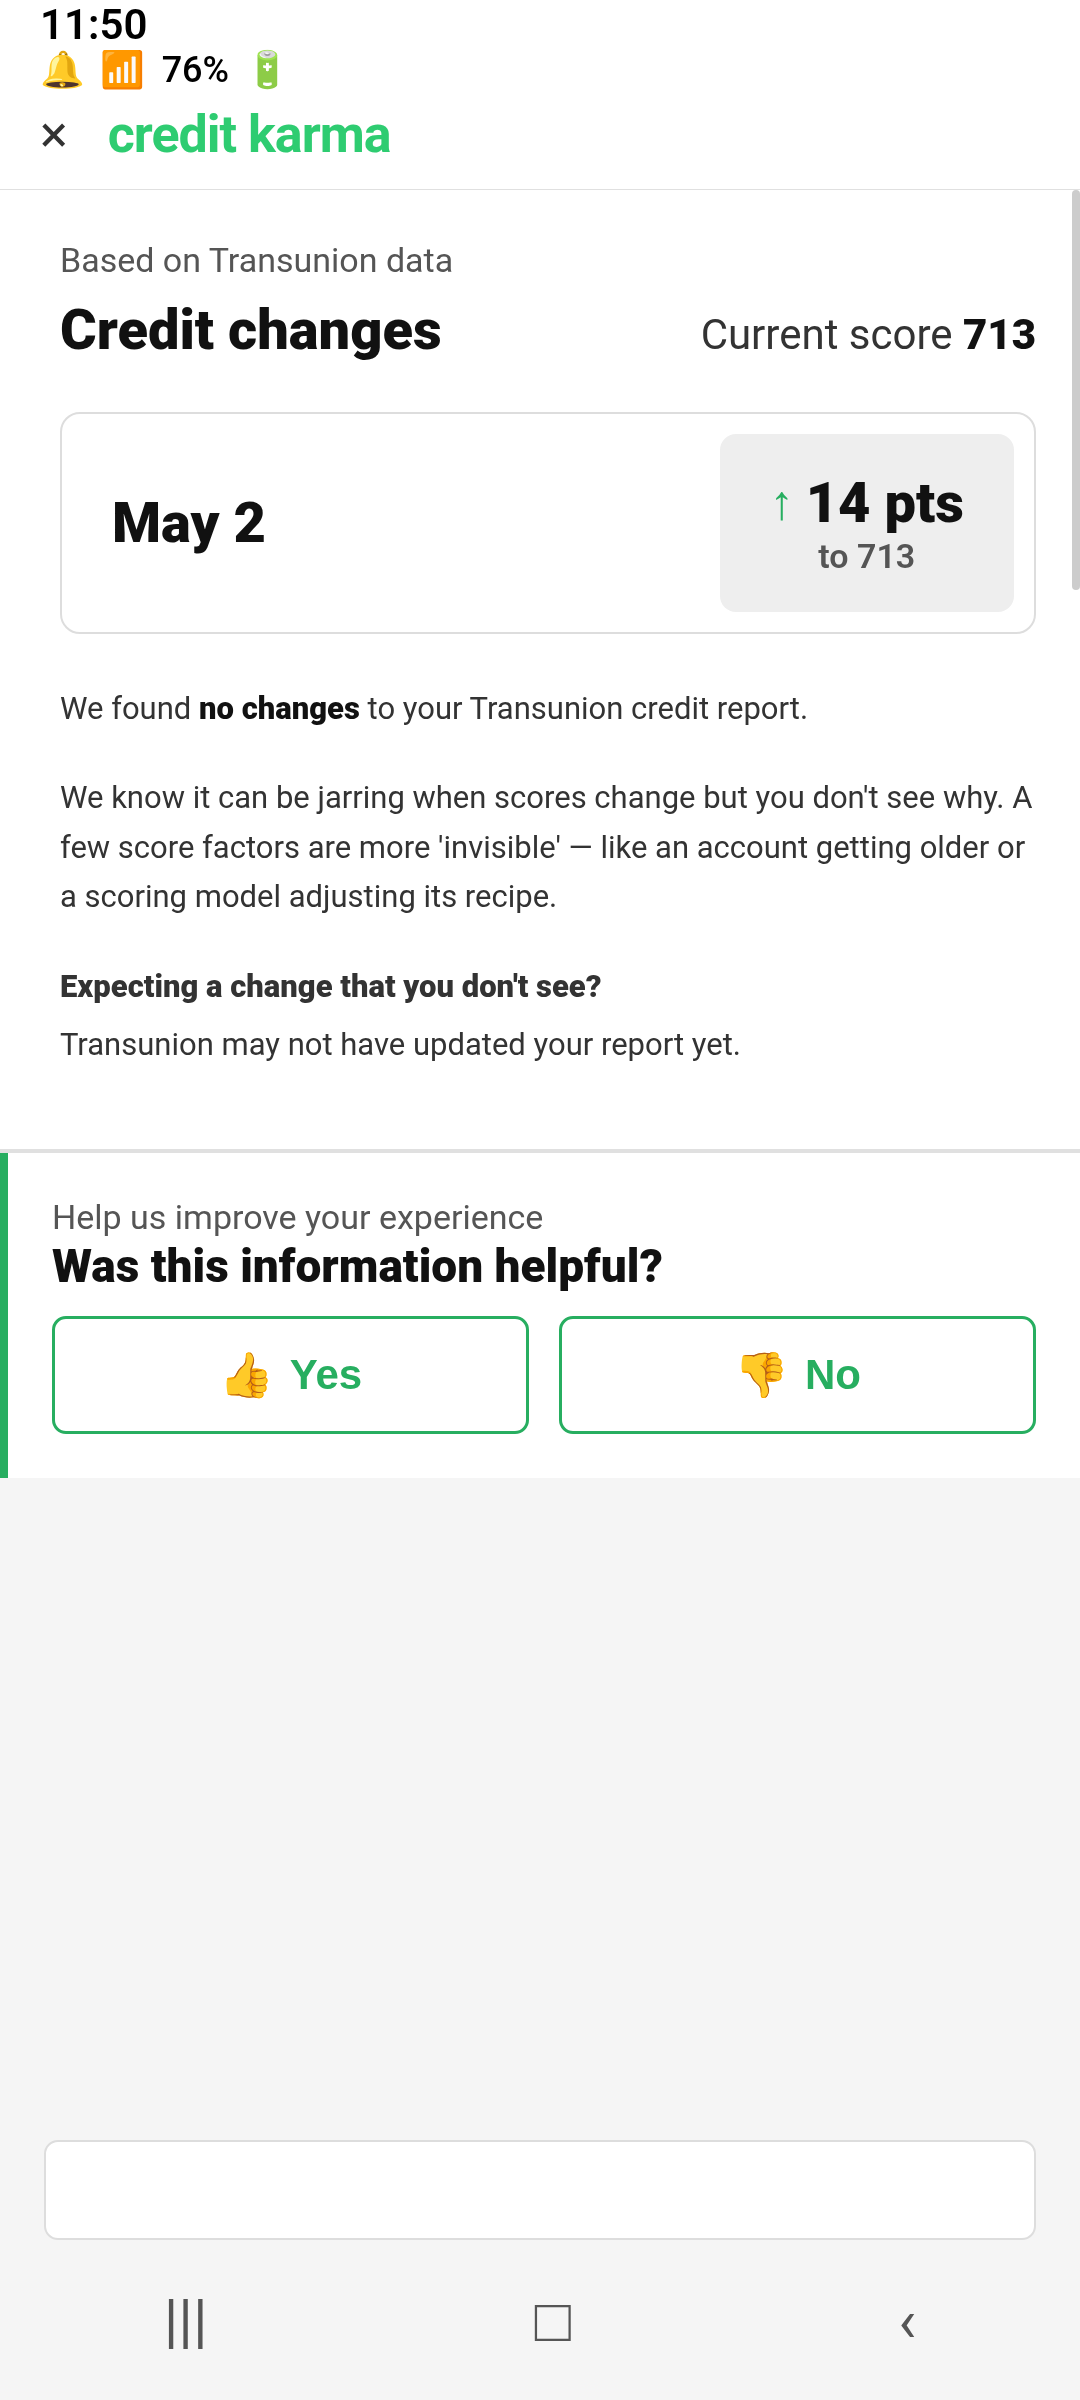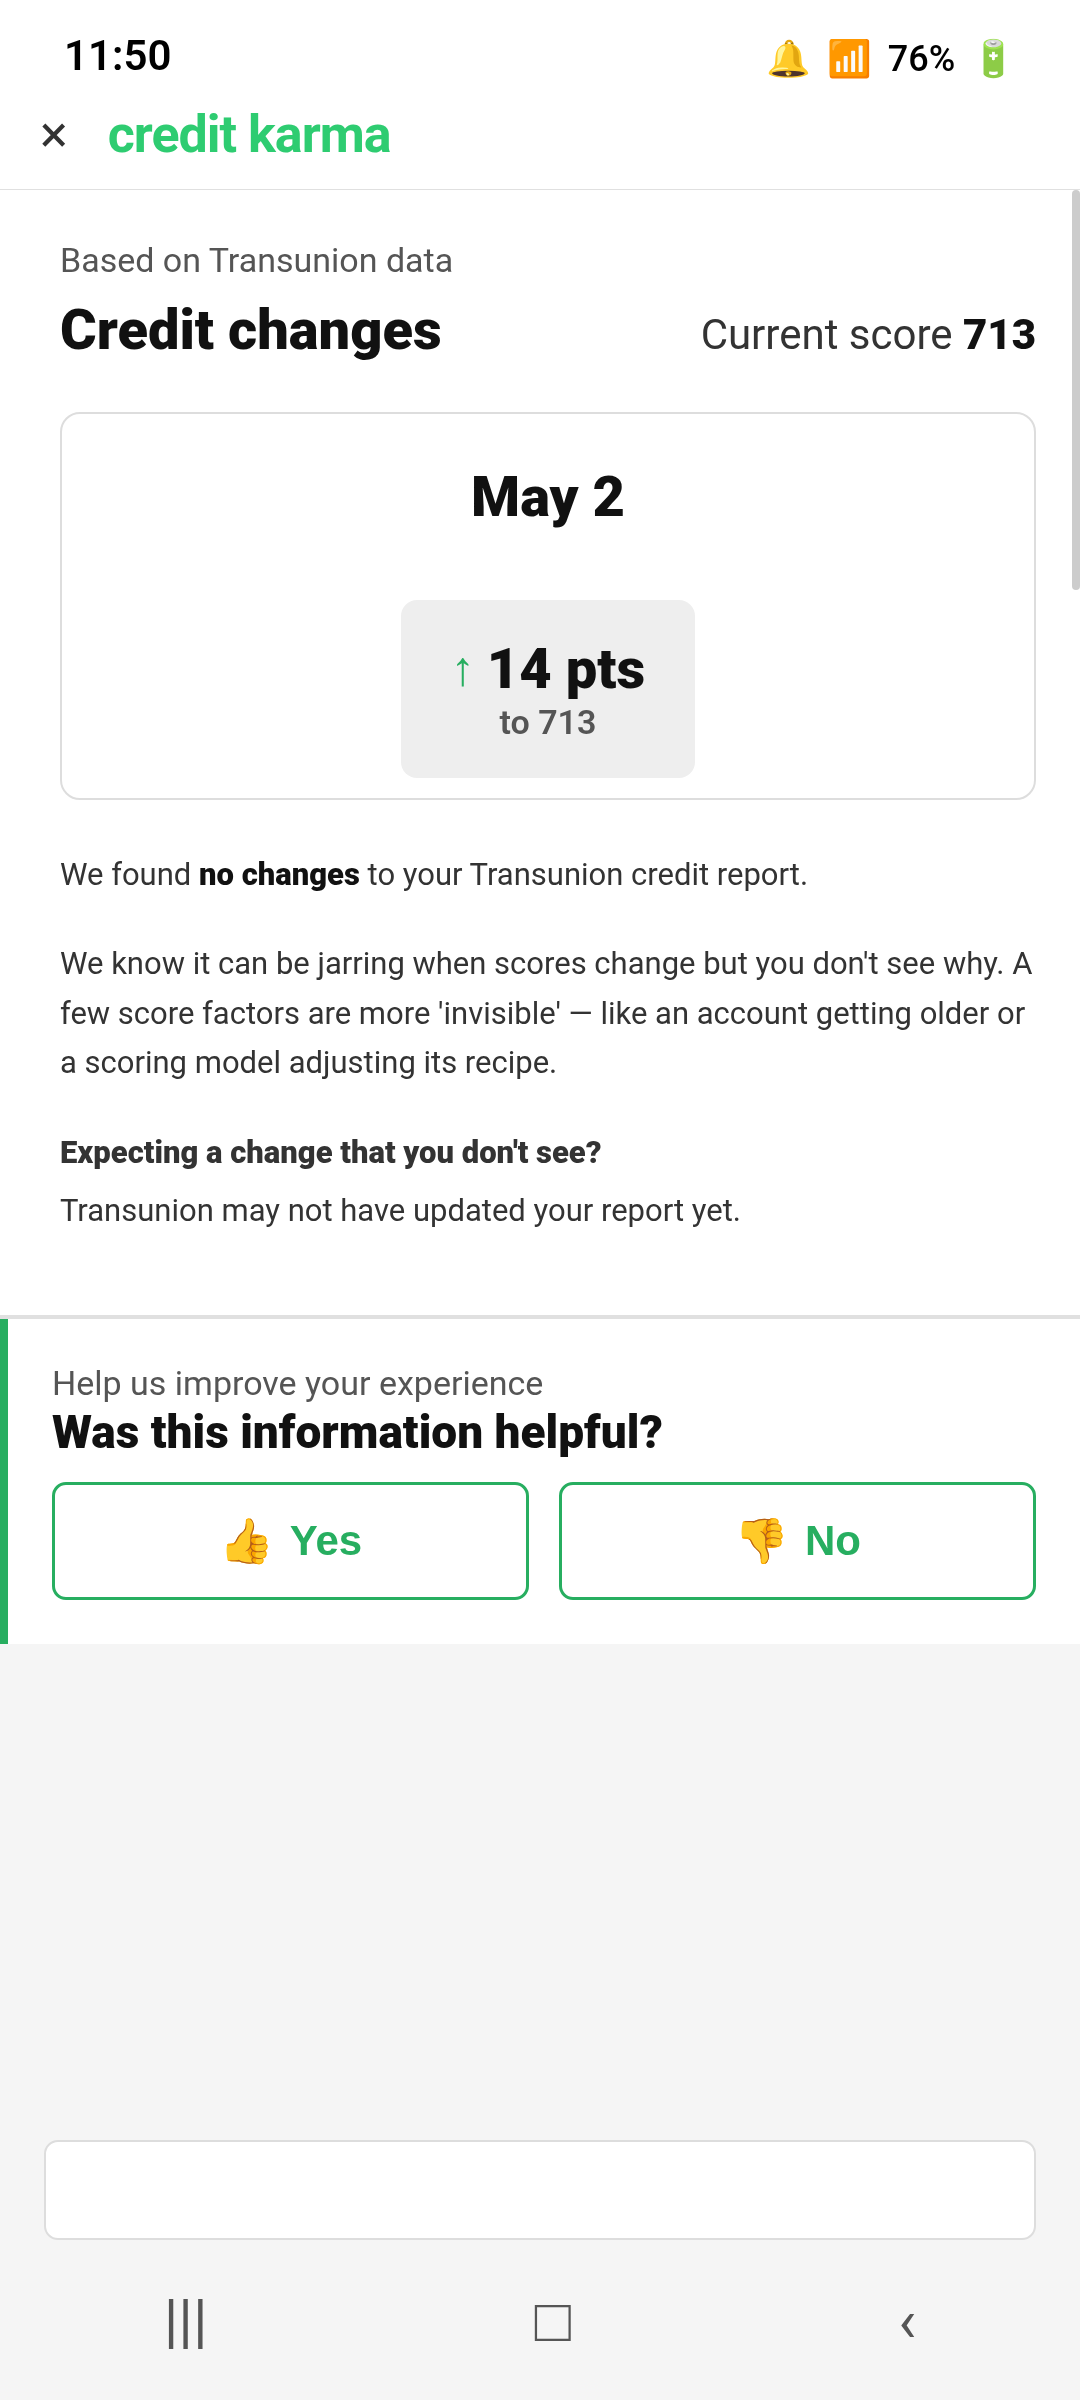--- a/index.html
+++ b/index.html
@@ -12,23 +12,24 @@
       font-family: -apple-system, BlinkMacSystemFont, 'Segoe UI', Roboto, sans-serif;
       overflow: hidden;
       position: relative;
     }
 
     
     .status-bar {
       background: #ffffff;
       height: 80px;
       display: flex;
-      align-items: flex-end;
+      align-items: flex-start;
       justify-content: space-between;
-      padding: 0 64px;
+      padding: 0 40px;
+      flex-direction: column;
     }
 
     .status-time {
       font-size: 42px;
       font-weight: 600;
       color: #000;
     }
 
     .status-icons {
       display: flex;
@@ -123,21 +124,20 @@
 
     
     .score-card {
       border: 2px solid #ddd;
       border-radius: 20px;
       display: flex;
       align-items: center;
       justify-content: space-between;
       overflow: hidden;
       margin-bottom: 50px;
-      flex-direction: column;
     }
 
     .score-card-date {
       padding: 50px 50px;
       font-size: 56px;
       font-weight: 900;
       color: #111;
     }
 
     .score-card-change {

